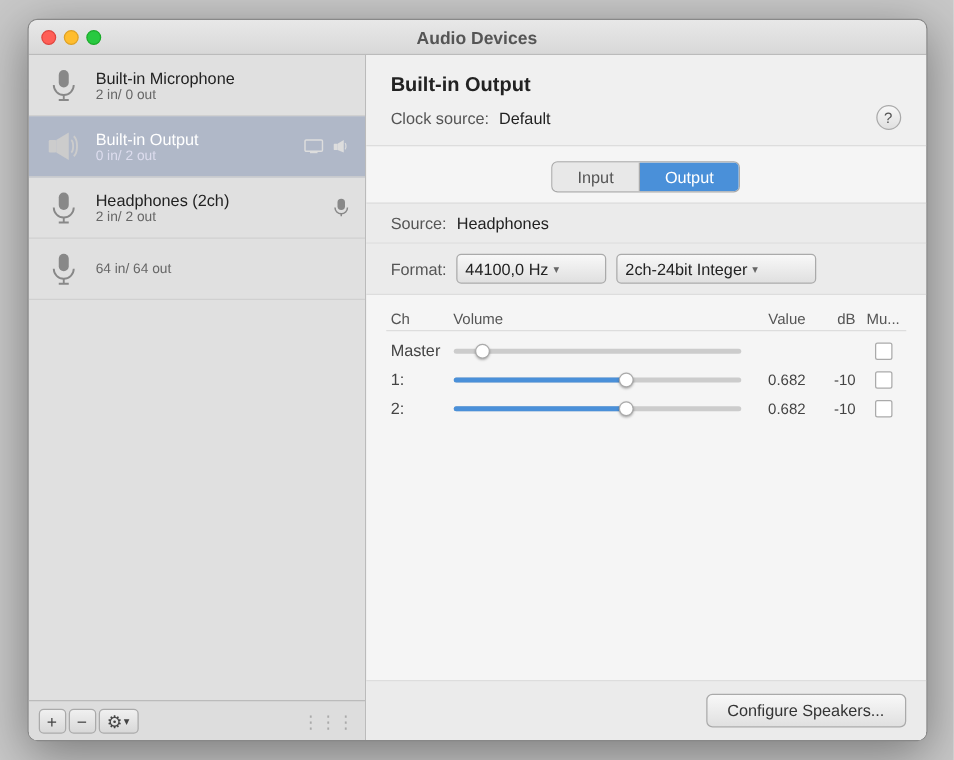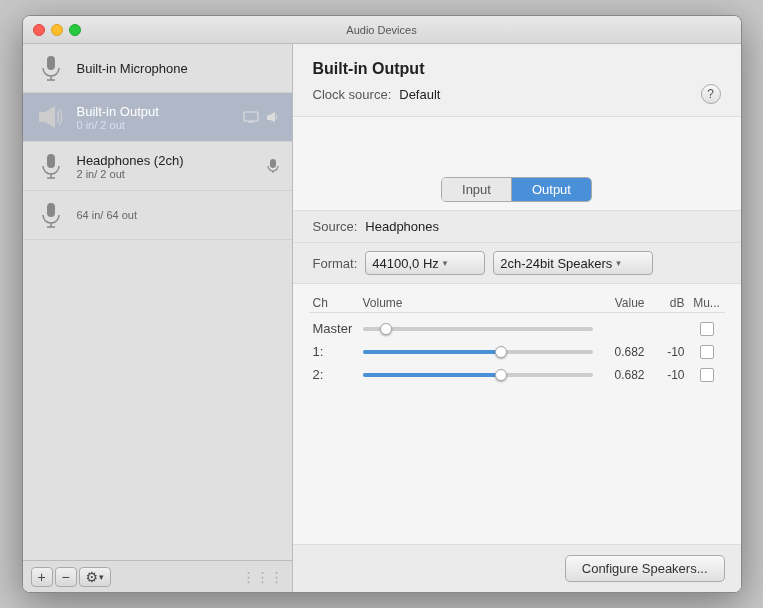--- a/index.html
+++ b/index.html
@@ -39,23 +39,23 @@
       border-radius: 50%;
       cursor: pointer;
     }
     .tl-close { background: #ff5f57; border: 1px solid #e0443e; }
     .tl-min { background: #ffbd2e; border: 1px solid #dfa123; }
     .tl-max { background: #28c940; border: 1px solid #1aab29; }
     .titlebar-title {
       position: absolute;
       left: 50%;
       transform: translateX(-50%);
-      font-size: 11px;
-      color: #555;
-      font-weight: 400;
+      font-size: 14px;
+      color: #555;
+      font-weight: 700;
     }
     .main-content {
       display: flex;
       height: 548px;
     }
     
     .sidebar {
       width: 270px;
       background: #e0e0e0;
       border-right: 1px solid #bbb;
@@ -206,21 +206,20 @@
       display: flex;
       justify-content: center;
       align-items: center;
       padding: 12px 0 8px;
     }
     .tab-group {
       display: flex;
       border: 1px solid #aaa;
       border-radius: 5px;
       overflow: hidden;
-      margin-top: 48px;
     }
     .tab-btn {
       padding: 4px 20px;
       font-size: 13px;
       cursor: pointer;
       border: none;
       outline: none;
       background: #e8e8e8;
       color: #555;
     }
@@ -381,20 +380,21 @@
           <div class="device-icon">
             <svg viewBox="0 0 28 28" fill="none">
               <rect x="10" y="2" width="8" height="14" rx="4" fill="#888"></rect>
               <path d="M6 14a8 8 0 0016 0" stroke="#888" stroke-width="1.5" fill="none"></path>
               <line x1="14" y1="22" x2="14" y2="26" stroke="#888" stroke-width="1.5"></line>
               <line x1="10" y1="26" x2="18" y2="26" stroke="#888" stroke-width="1.5"></line>
             </svg>
           </div>
           <div class="device-info">
             <div class="device-name">Built-in Microphone</div>
+            <div class="device-channels">2 in/ 0 out</div>
           </div>
         </div>
 
         <div class="device-item selected">
           <div class="device-icon">
             <svg viewBox="0 0 28 28" fill="none">
               <rect x="2" y="9" width="6" height="10" rx="1" fill="#ccc"></rect>
               <polygon points="8,9 18,3 18,25 8,19" fill="#ccc"></polygon>
               <path d="M20 9c2 1.5 2 8.5 0 10" stroke="#ccc" stroke-width="1.5" fill="none"></path>
               <path d="M22 6c3.5 3 3.5 13 0 16" stroke="#ccc" stroke-width="1.5" fill="none"></path>
@@ -496,21 +496,21 @@
         <span class="source-value">Headphones</span>
       </div>
 
       <div class="format-row">
         <span class="format-label">Format:</span>
         <div class="select-dropdown select-hz">
           <span>44100,0 Hz</span>
           <span class="chevron">▾</span>
         </div>
         <div class="select-dropdown select-format">
-          <span>2ch-24bit Speakers</span>
+          <span>2ch-24bit Integer</span>
           <span class="chevron">▾</span>
         </div>
       </div>
 
       <div class="channel-table">
         <div class="ch-header">
           <span class="col-ch">Ch</span>
           <span class="col-vol">Volume</span>
           <span class="col-val">Value</span>
           <span class="col-db">dB</span>

